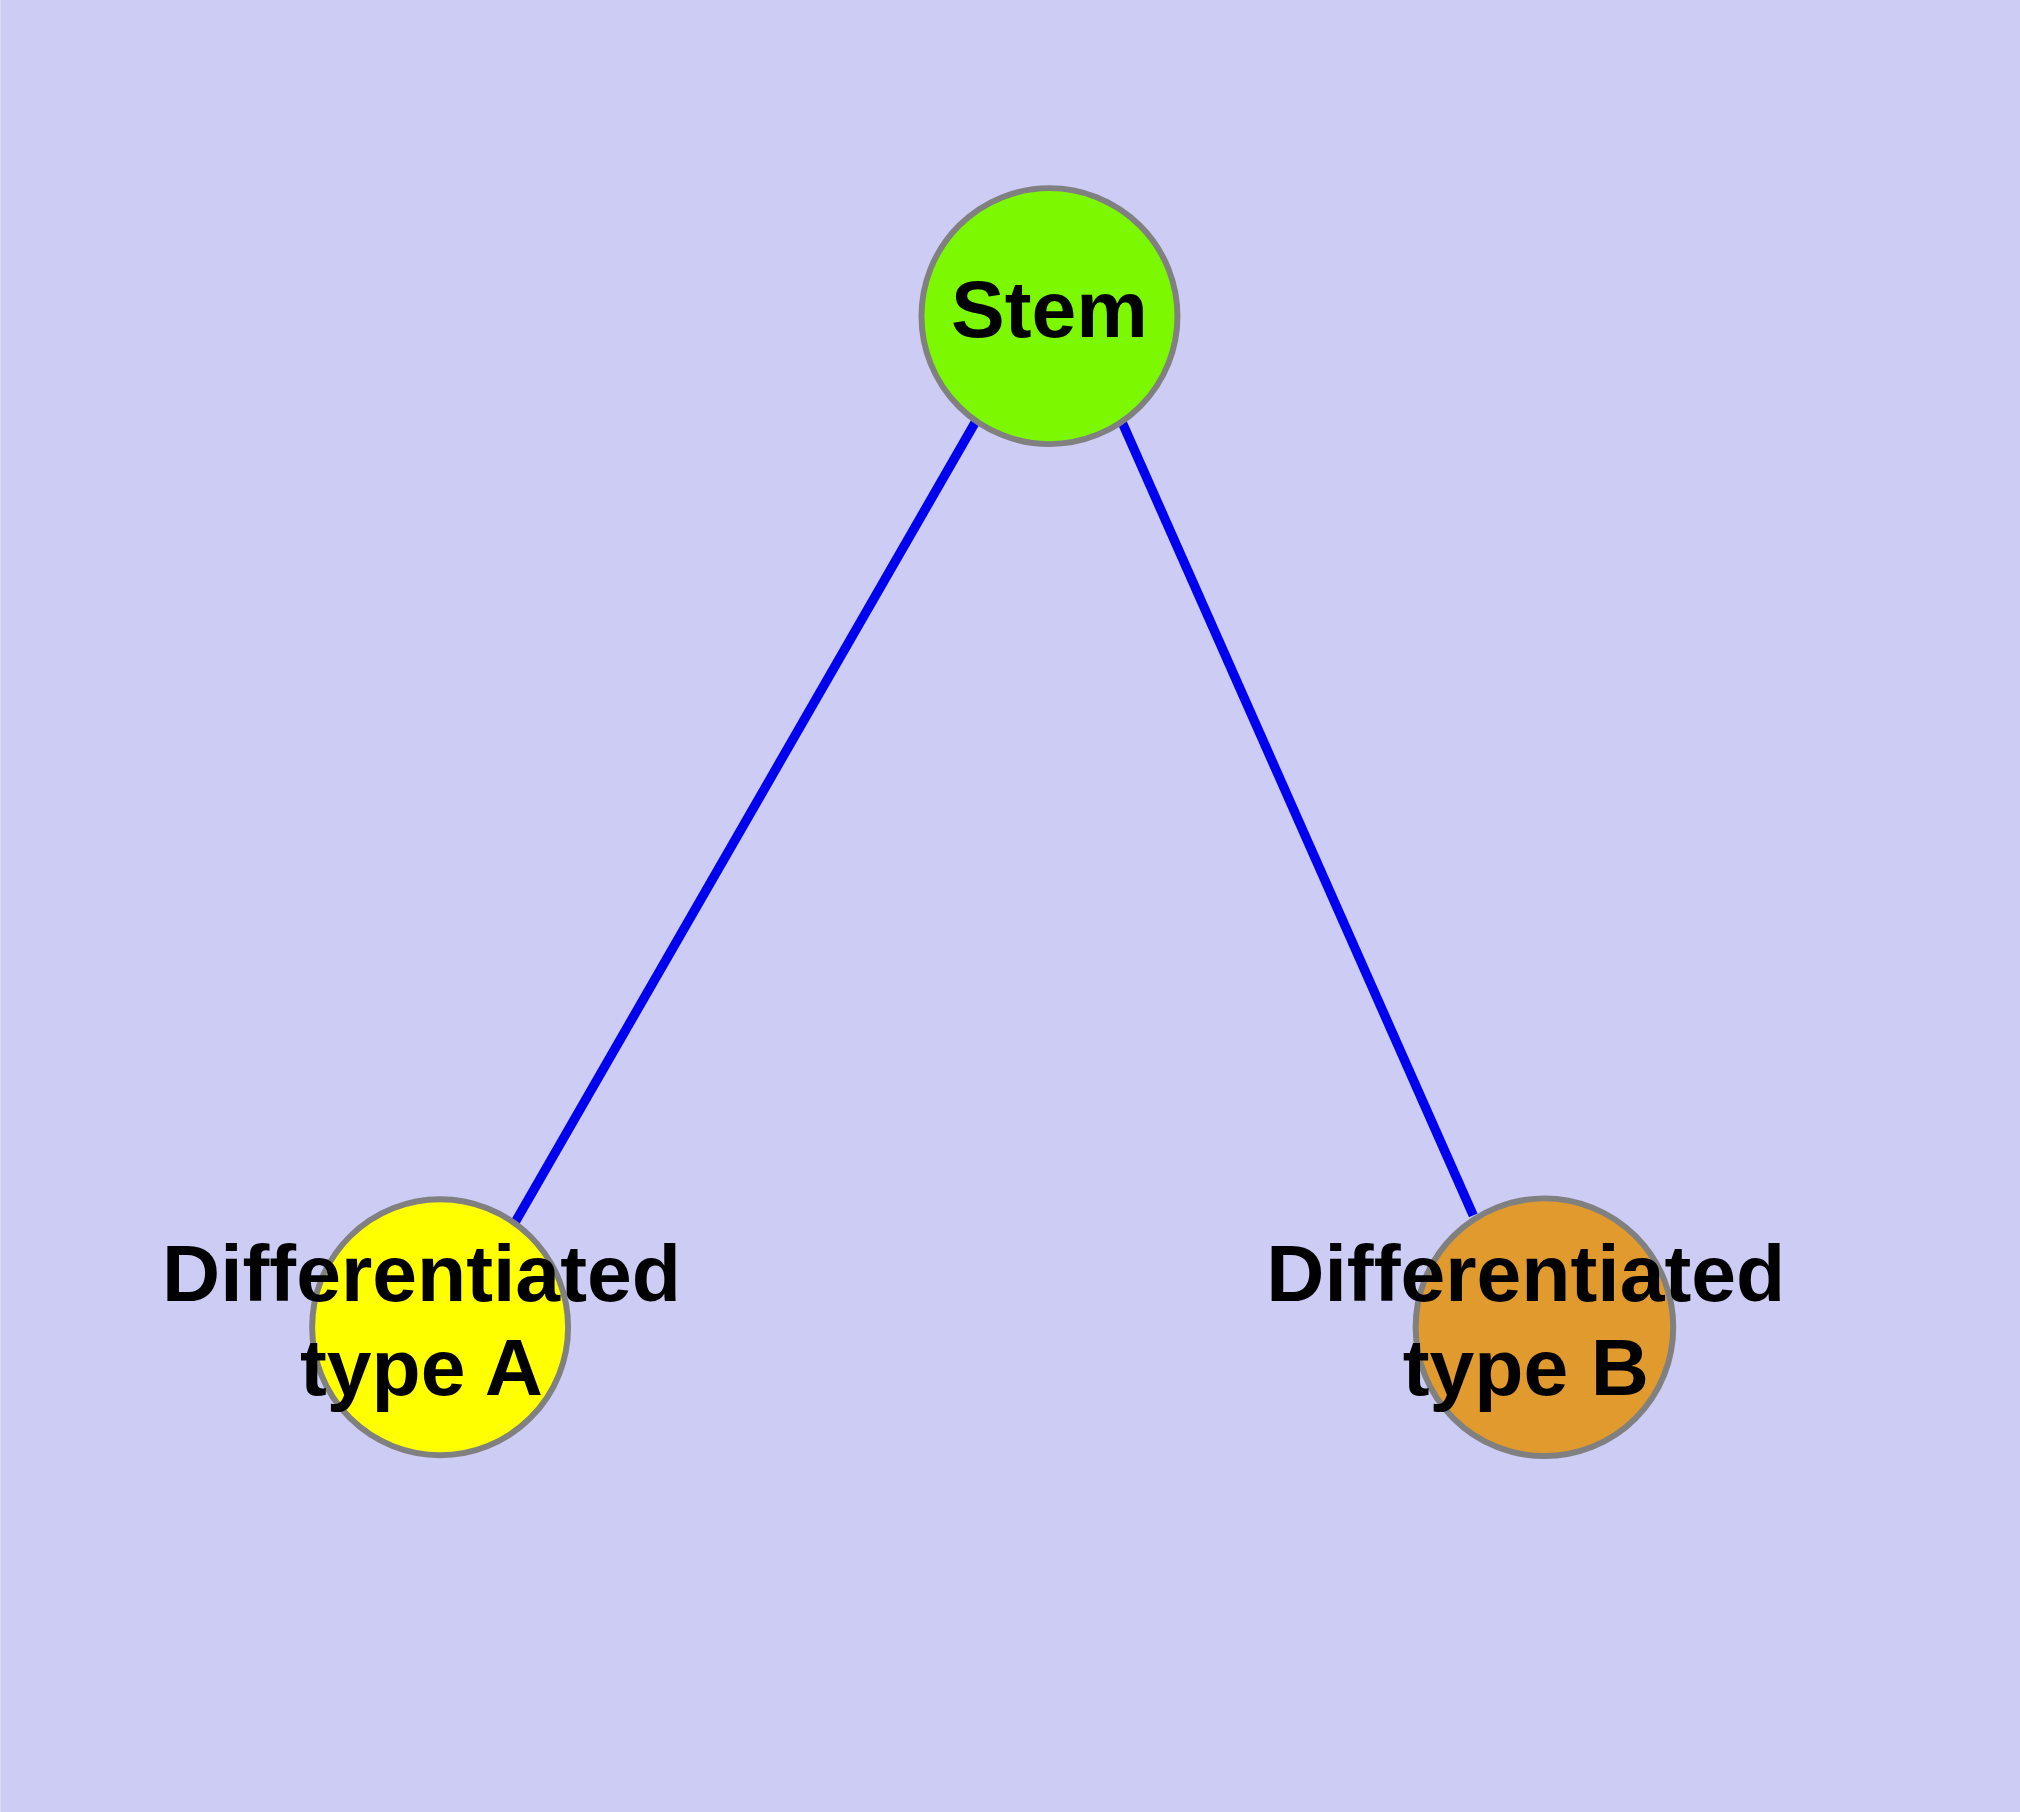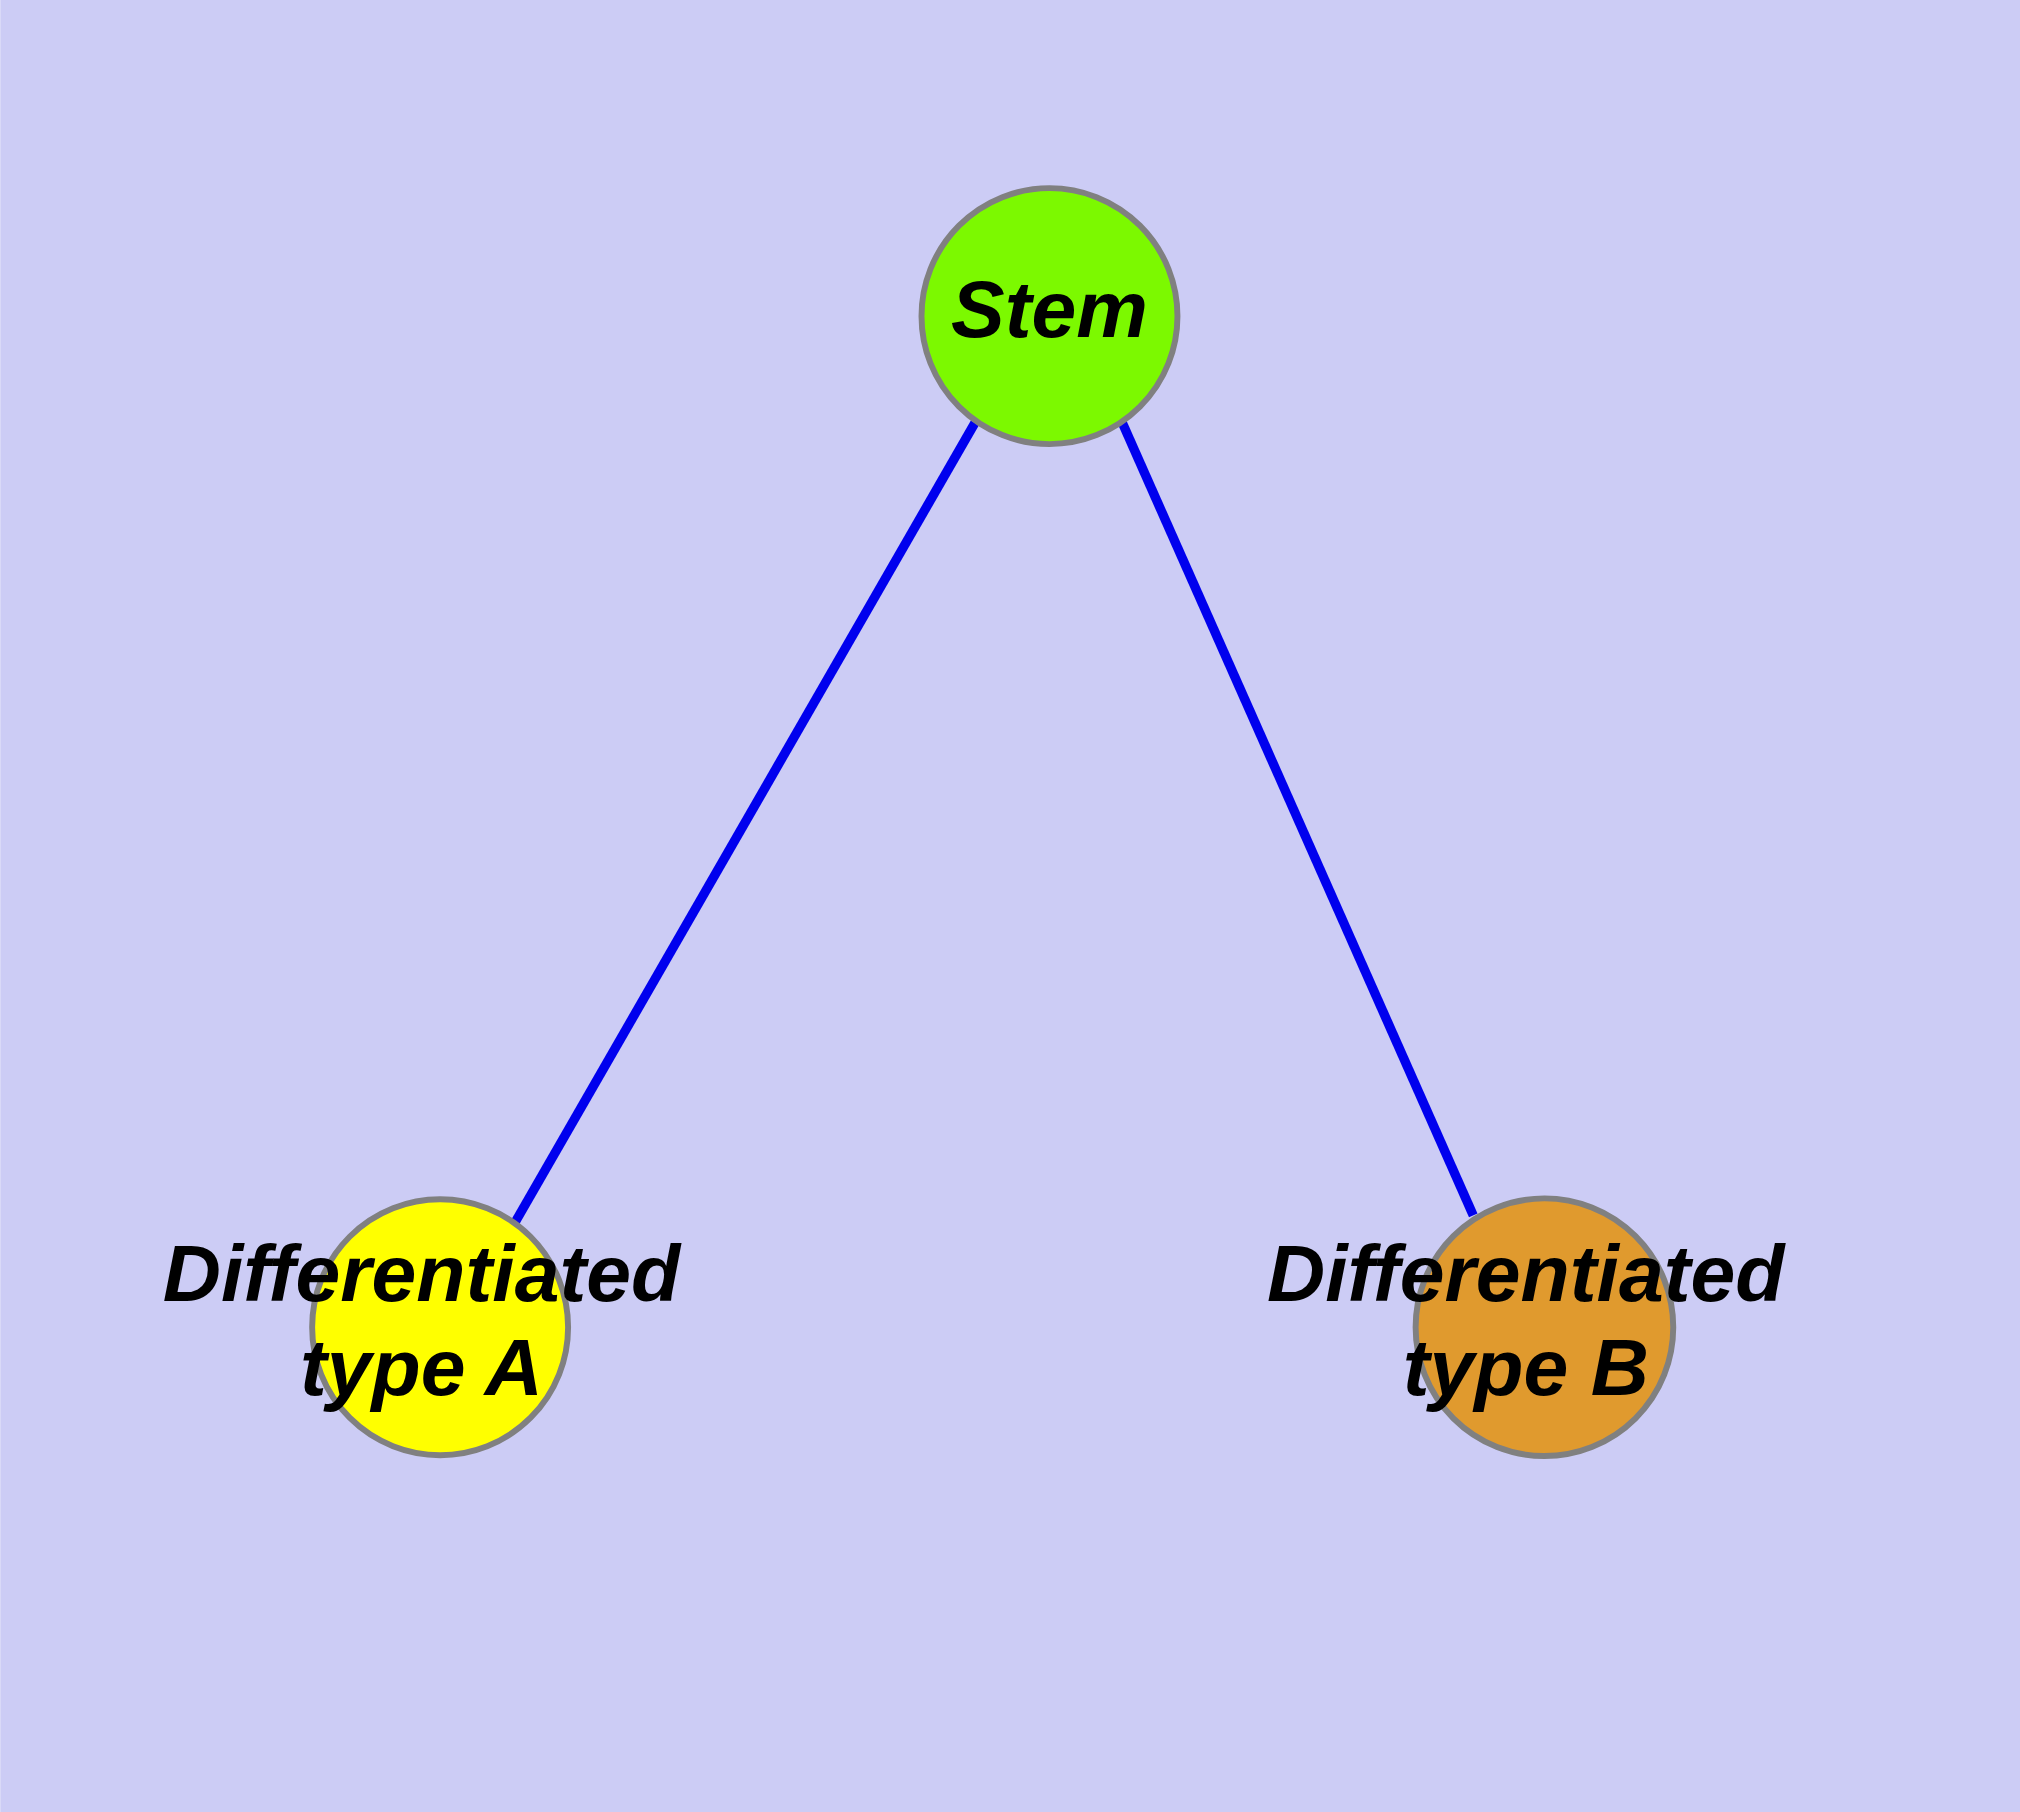--- a/index.html
+++ b/index.html
@@ -6,21 +6,20 @@
     margin: 0;
     padding: 0;
     background: #ffffff;
   }
   #canvas {
     position: relative;
     width: 2021px;
     height: 1812px;
     overflow: hidden;
     font-family: "Liberation Sans", sans-serif;
-    font-style: italic;
   }
   #graph-svg {
     position: absolute;
     top: 0;
     left: 0;
     width: 2021px;
     height: 1812px;
     display: block;
   }
   .node-label-text {

